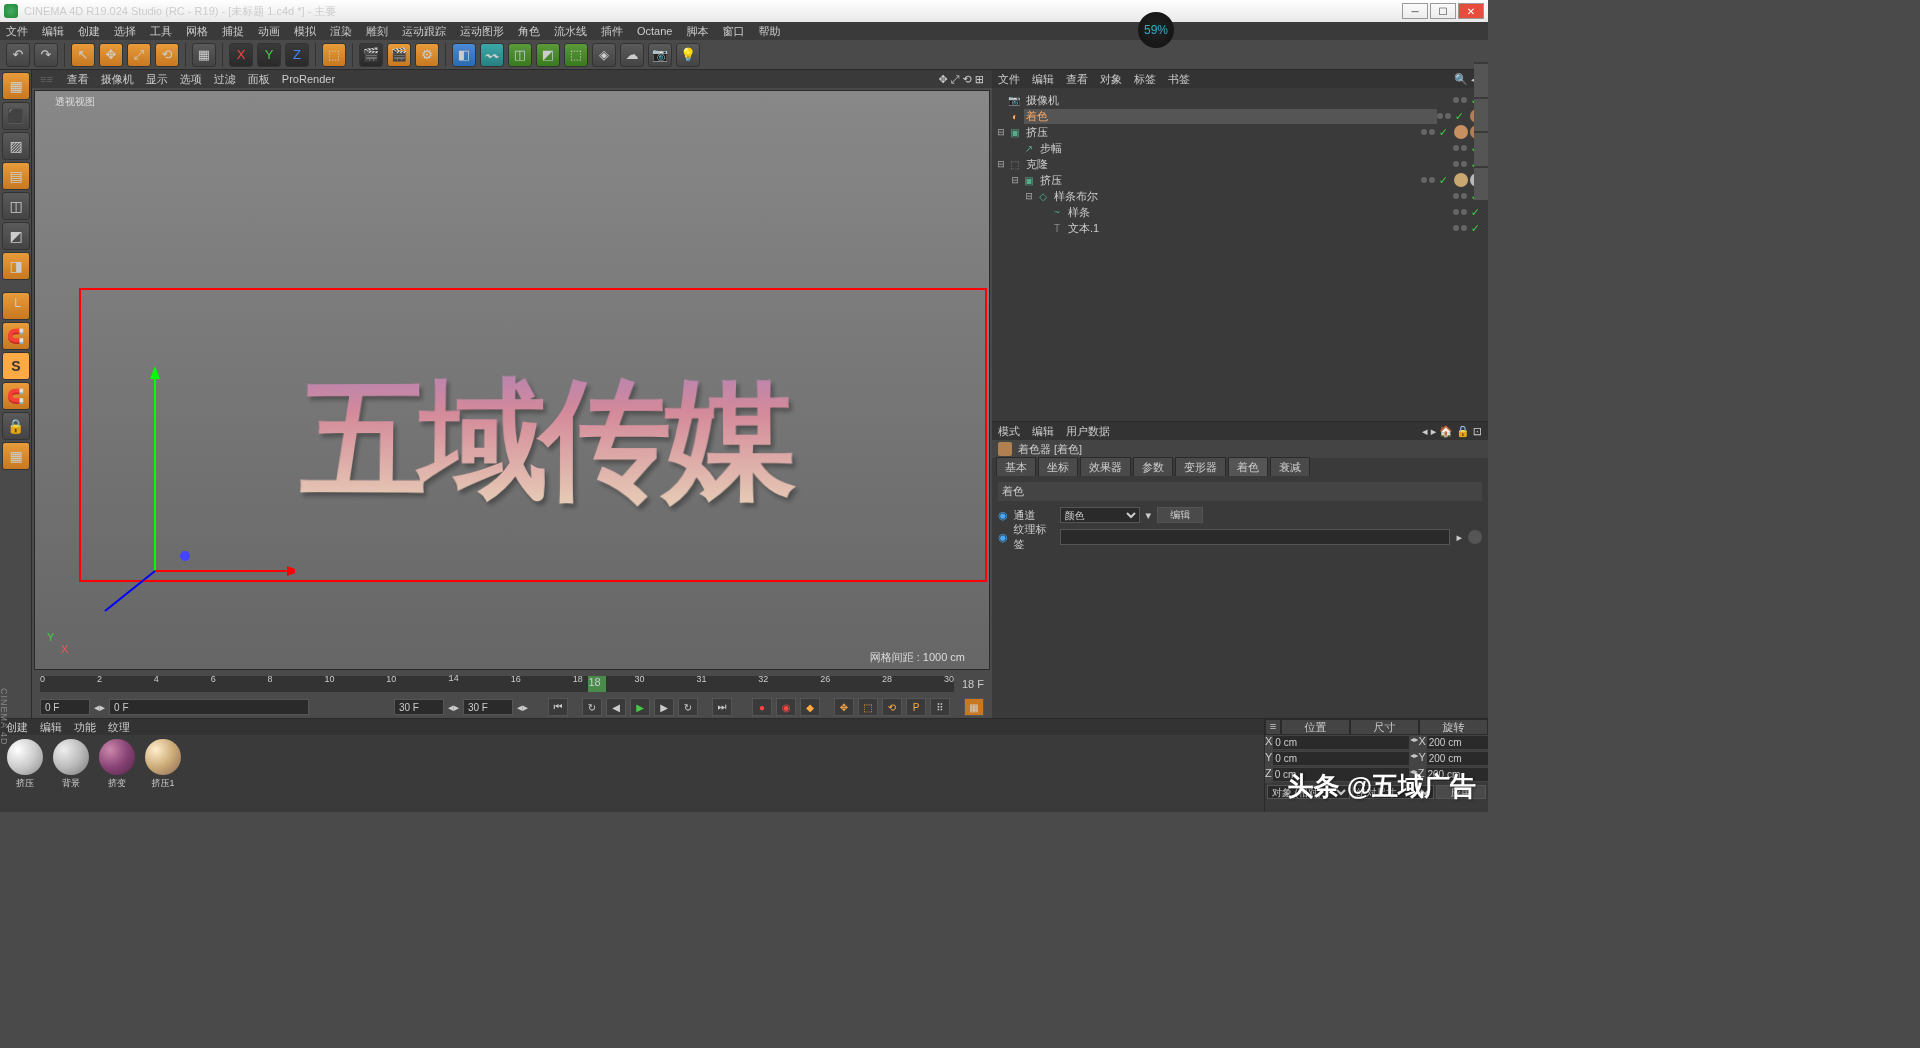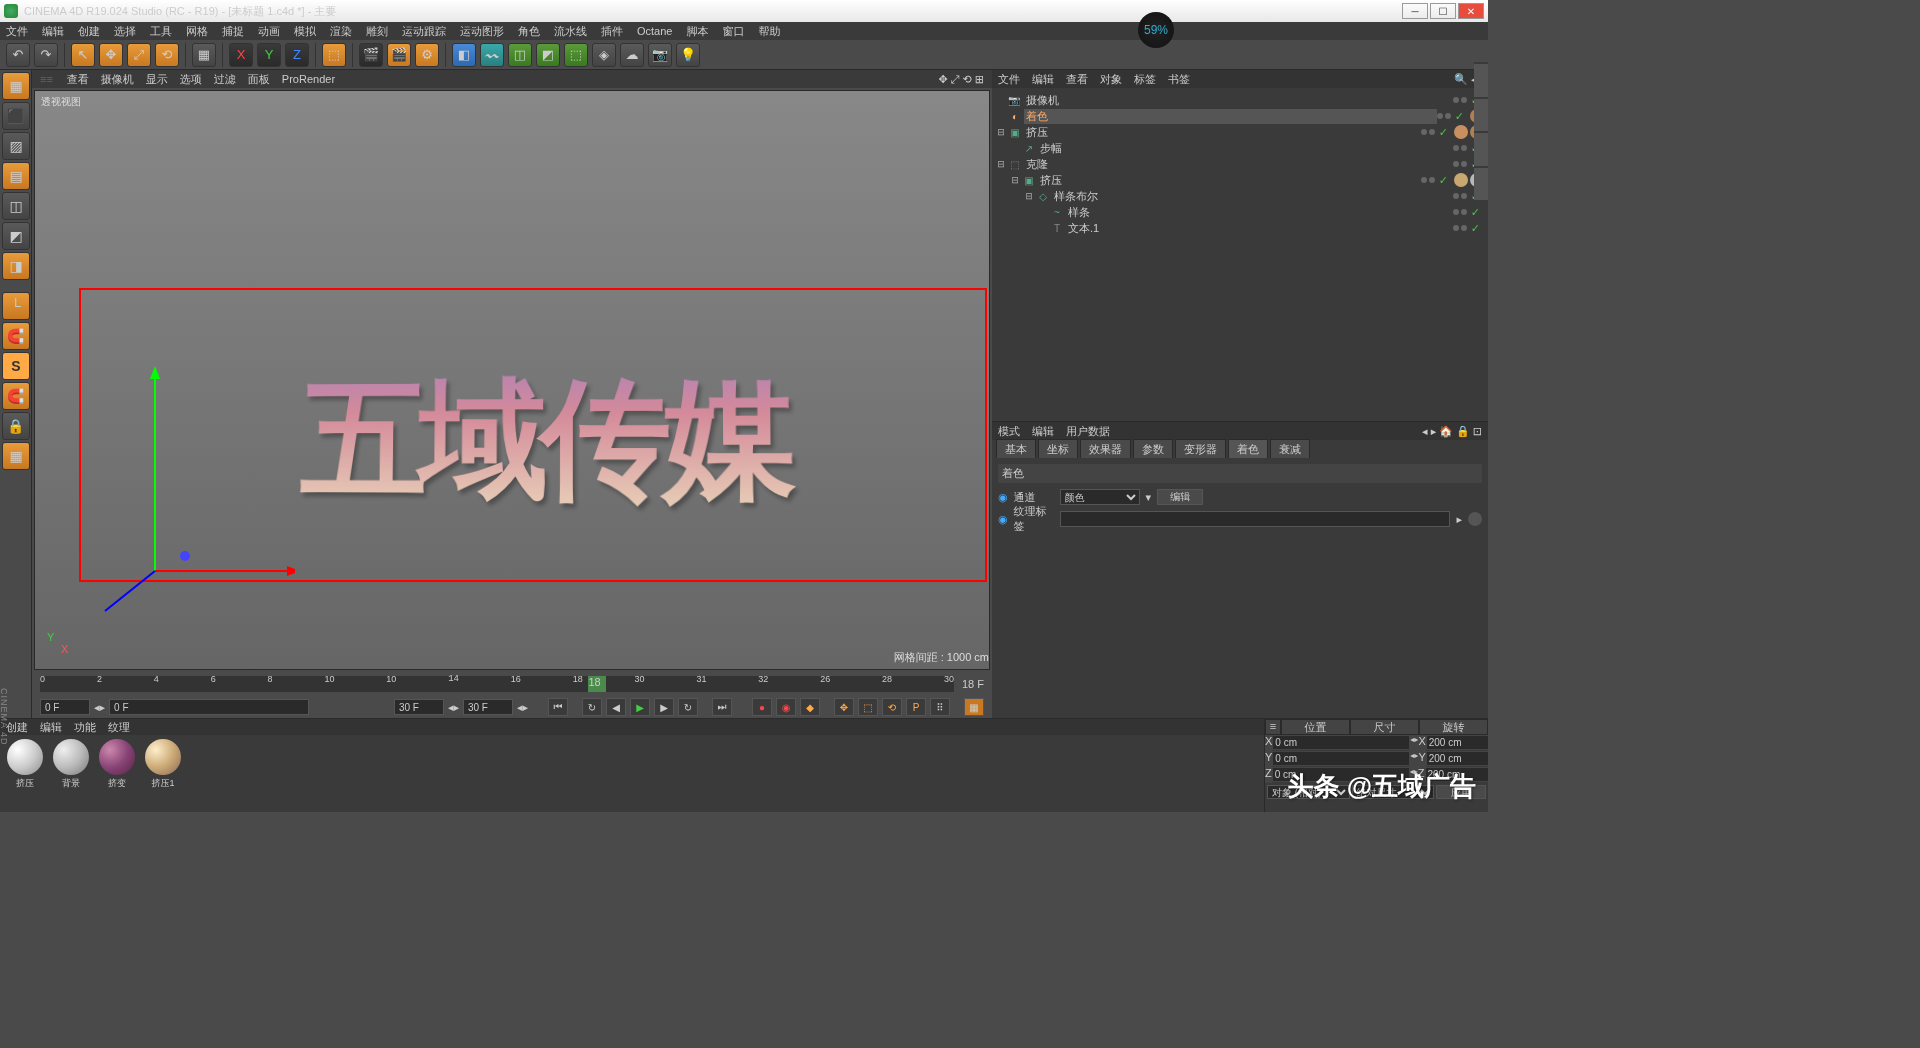--- a/index.html
+++ b/index.html
@@ -18,23 +18,23 @@
 .tbtn.cyan{background:linear-gradient(#3aa8a8,#288080)}
 .tbtn.green{background:linear-gradient(#5a9a3a,#3a7a20)}
 .tbtn.dark{background:linear-gradient(#3a3a3a,#2a2a2a)}
 .tsep{width:1px;height:24px;background:#333;margin:0 2px}
 .main{display:flex;height:648px}
 .leftcol{width:32px;background:#4a4a4a;border-right:1px solid #2a2a2a;display:flex;flex-direction:column;gap:2px;padding:2px}
 .leftcol .lbtn{width:28px;height:28px;background:linear-gradient(#5a5a5a,#444);border:1px solid #333;border-radius:3px;cursor:pointer;display:flex;align-items:center;justify-content:center;font-size:14px}
 .viewarea{flex:1;display:flex;flex-direction:column;background:#4a4a4a}
 .viewtabs{height:18px;background:#3a3a3a;display:flex;align-items:center;padding:0 8px;gap:14px;color:#aaa}
 .viewport{flex:1;background:linear-gradient(#888,#666);position:relative;margin:2px;border:1px solid #2a2a2a}
-.viewport .label{position:absolute;top:4px;left:6px;color:#ddd;font-size:10px}
+.viewport .label{position:absolute;top:4px;left:20px;color:#ddd;font-size:10px}
 .viewport .redbox{position:absolute;left:44px;top:197px;width:908px;height:294px;border:2px solid #f00}
-.viewport .status{position:absolute;bottom:4px;right:0;color:#ddd}
+.viewport .status{position:absolute;bottom:4px;right:24px;color:#ddd}
 .viewport .axislbl{position:absolute;bottom:14px;left:12px;font-size:10px}
 .rightpanels{width:496px;display:flex;flex-direction:column}
 .objpanel{height:352px;background:#3a3a3a;border-bottom:1px solid #2a2a2a}
 .objmenu{height:18px;background:#333;display:flex;align-items:center;padding:0 6px;gap:12px;color:#aaa}
 .objtree{padding:4px 0}
 .objrow{display:flex;align-items:center;height:16px;padding:0 4px}
 .objrow .indent{flex-shrink:0}
 .objrow .expand{width:10px;color:#aaa;font-size:9px;text-align:center}
 .objrow .oicon{width:14px;height:14px;margin:0 2px;display:flex;align-items:center;justify-content:center;font-size:10px}
 .objrow .oname{flex:1;padding-left:2px}
@@ -378,20 +378,24 @@
           </div>
         </div>
     </div>
     <div class="attrpanel">
       <div class="attrmenu" id="attrmenu">
           <span>模式</span>
           <span>编辑</span>
           <span>用户数据</span>
         <span style="margin-left:auto">◂ ▸ 🏠 🔒 ⊡</span>
       </div>
+      <div class="attrtitle">
+        <span style="width:14px;height:14px;background:#b08050;border-radius:2px;margin-right:6px"></span>
+        <span>着色器 [着色]</span>
+      </div>
       <div class="attrtabs" id="attrtabs">
           <span class="attrtab">基本</span>
           <span class="attrtab">坐标</span>
           <span class="attrtab">效果器</span>
           <span class="attrtab">参数</span>
           <span class="attrtab">变形器</span>
           <span class="attrtab active">着色</span>
           <span class="attrtab">衰减</span>
         </div>
       <div class="attrbody">

